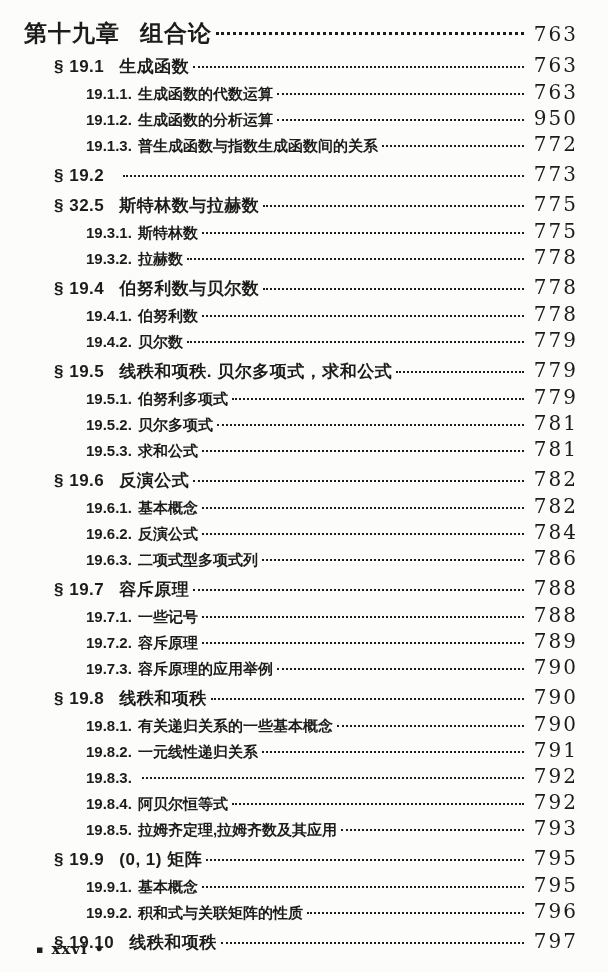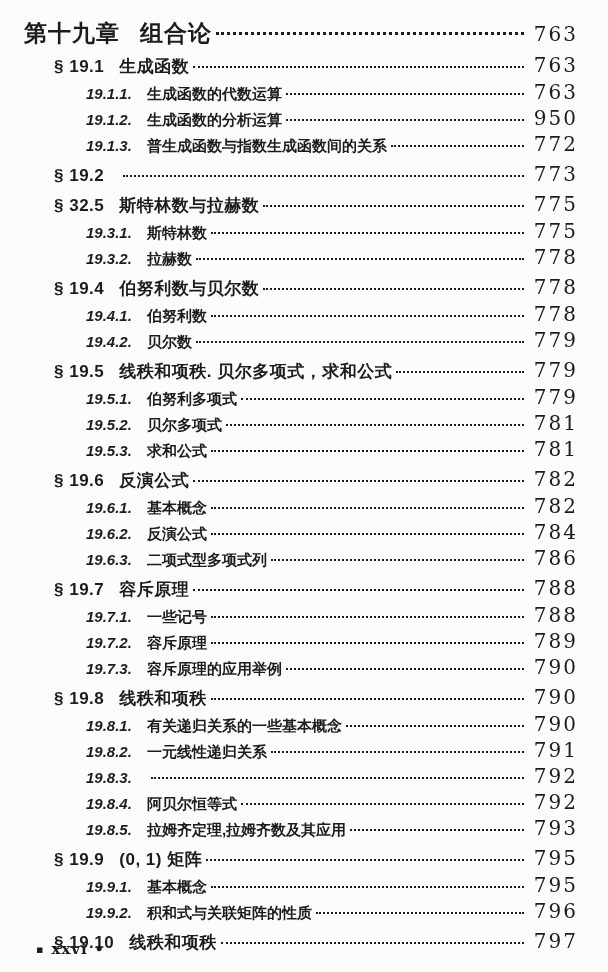--- a/index.html
+++ b/index.html
@@ -64,21 +64,21 @@
     letter-spacing:0.5px;
   }
   .row.section .num{margin-right:15px;}
   
   .row.subsection{
     padding-left:86px;
     font-size:15px;
     line-height:24px;
     margin:0;
   }
-  .row.subsection .num{margin-right:15px;font-style:italic;}
+  .row.subsection .num{margin-right:6px;}
   .footer{
     position:absolute;
     left:36px;
     bottom:14px;
     font-family:"DejaVu Serif","Liberation Serif",serif;
     font-weight:700;
     font-size:15px;
     letter-spacing:1px;
     display:flex;
     align-items:center;

